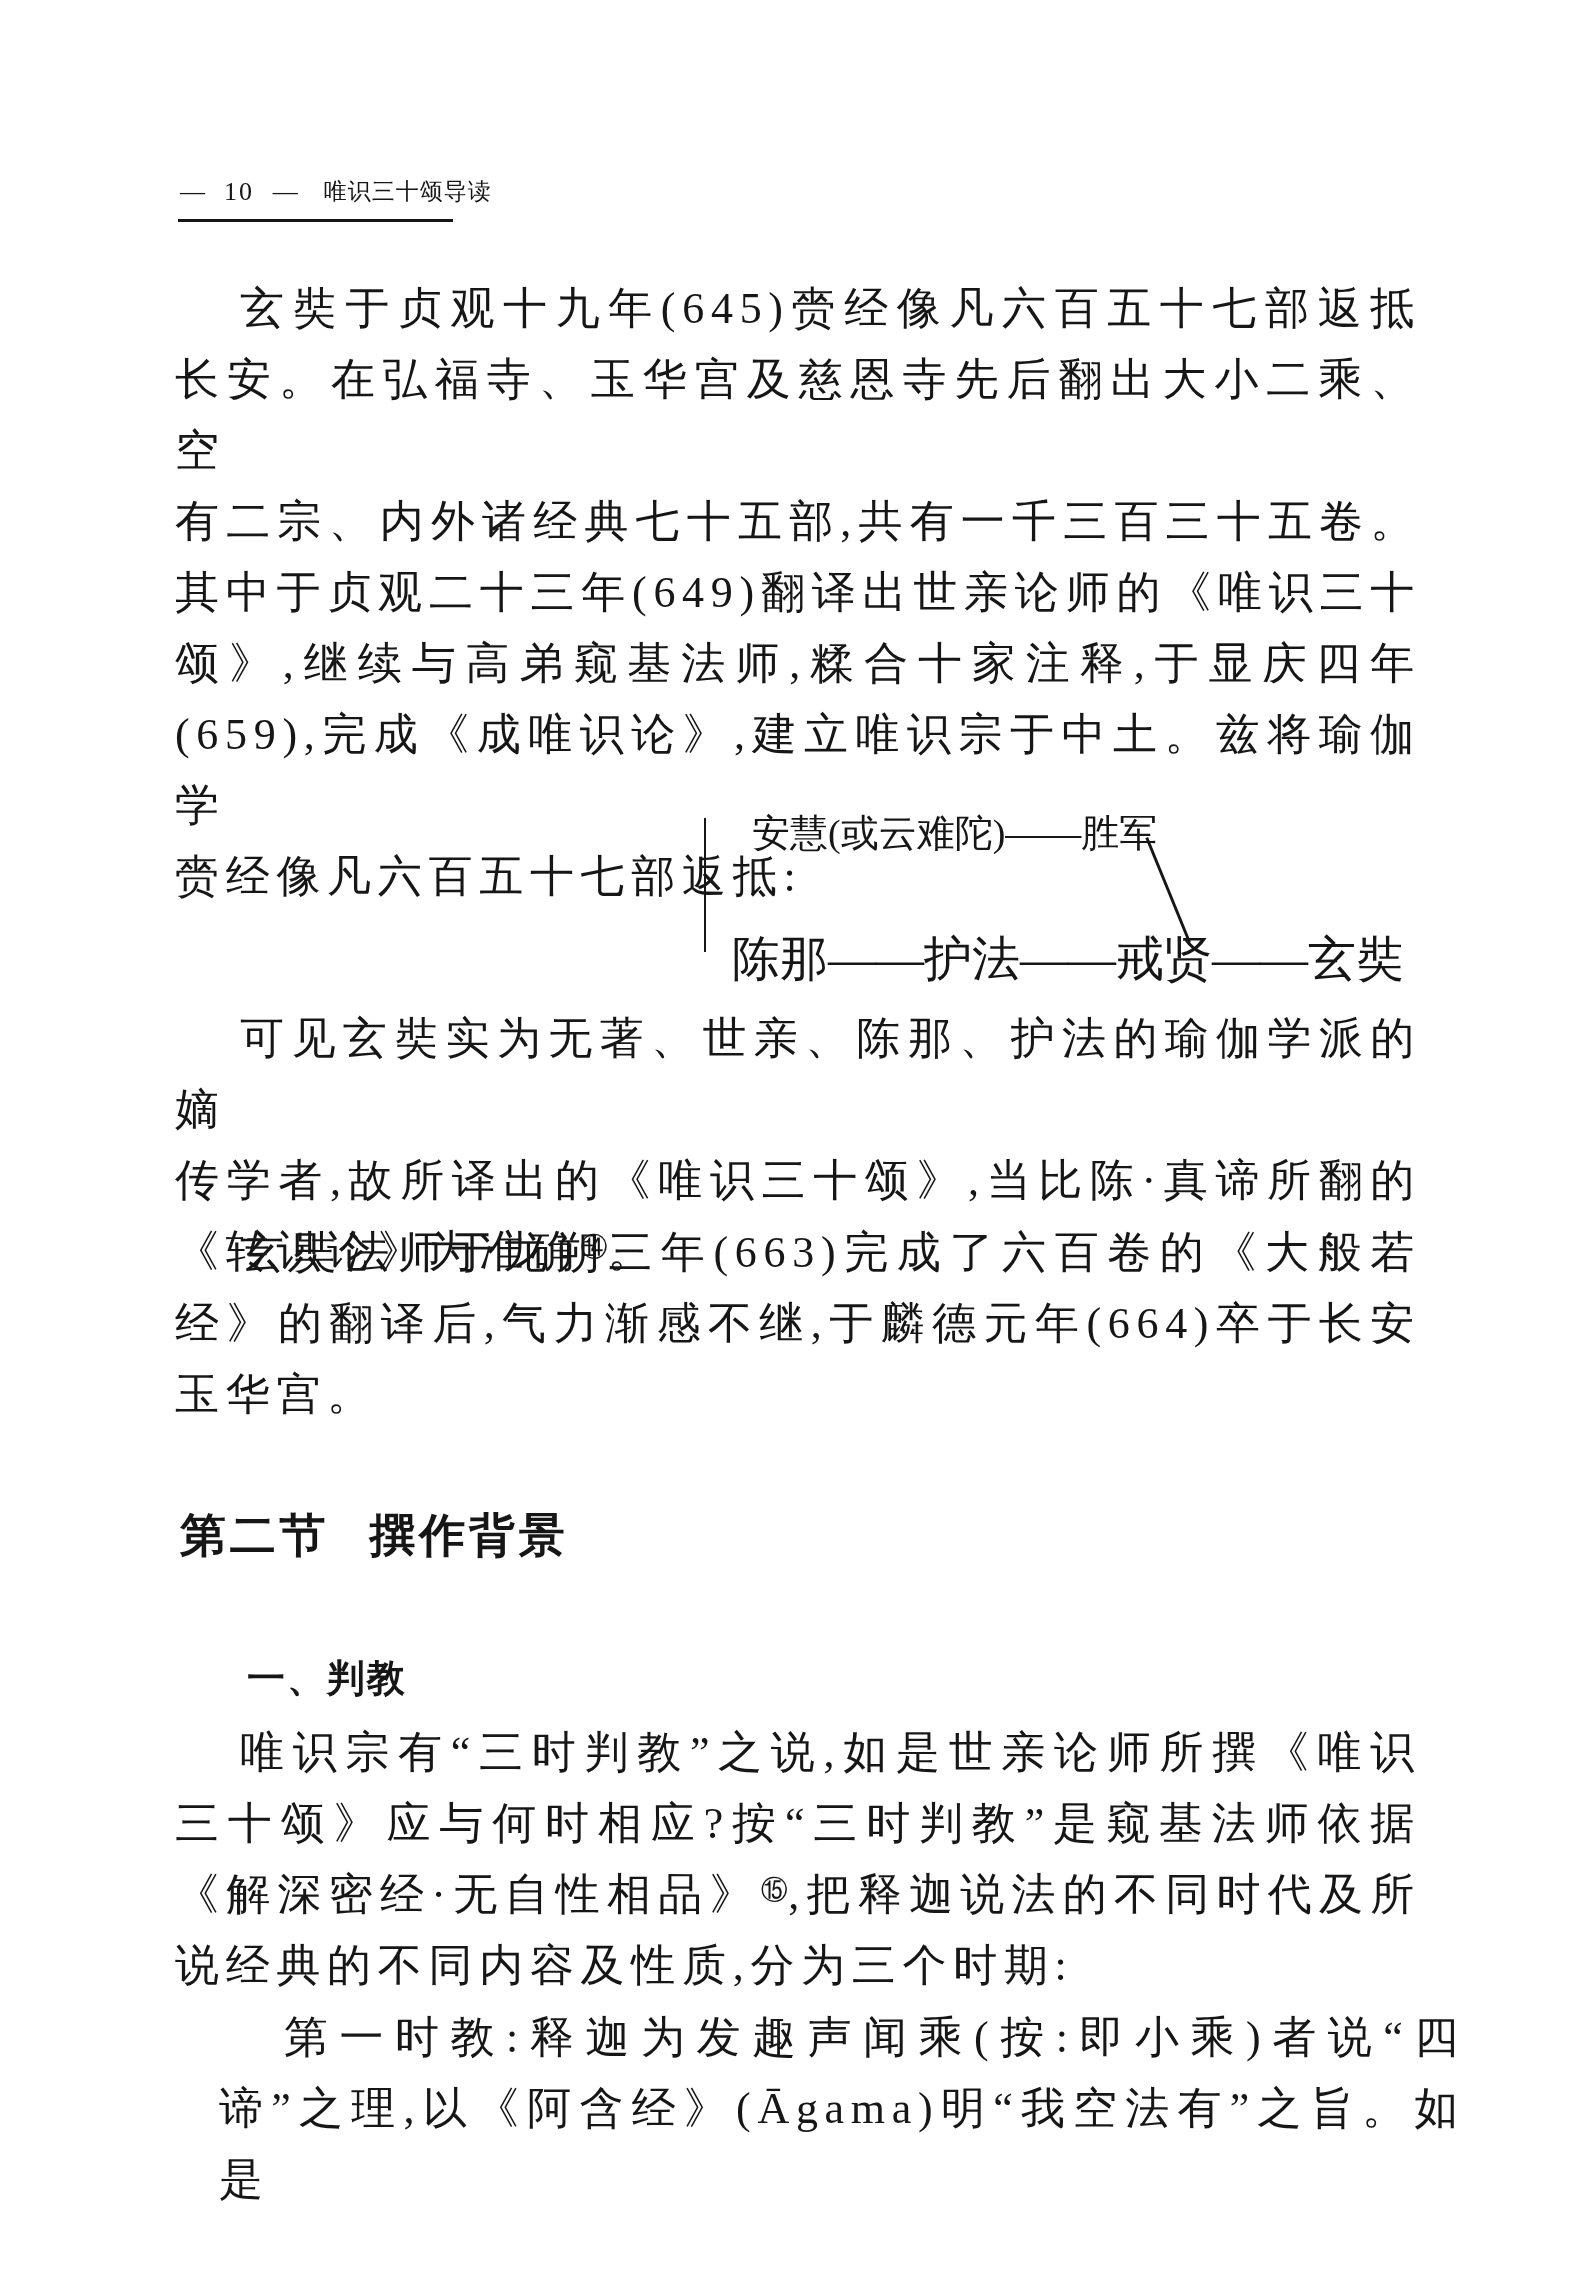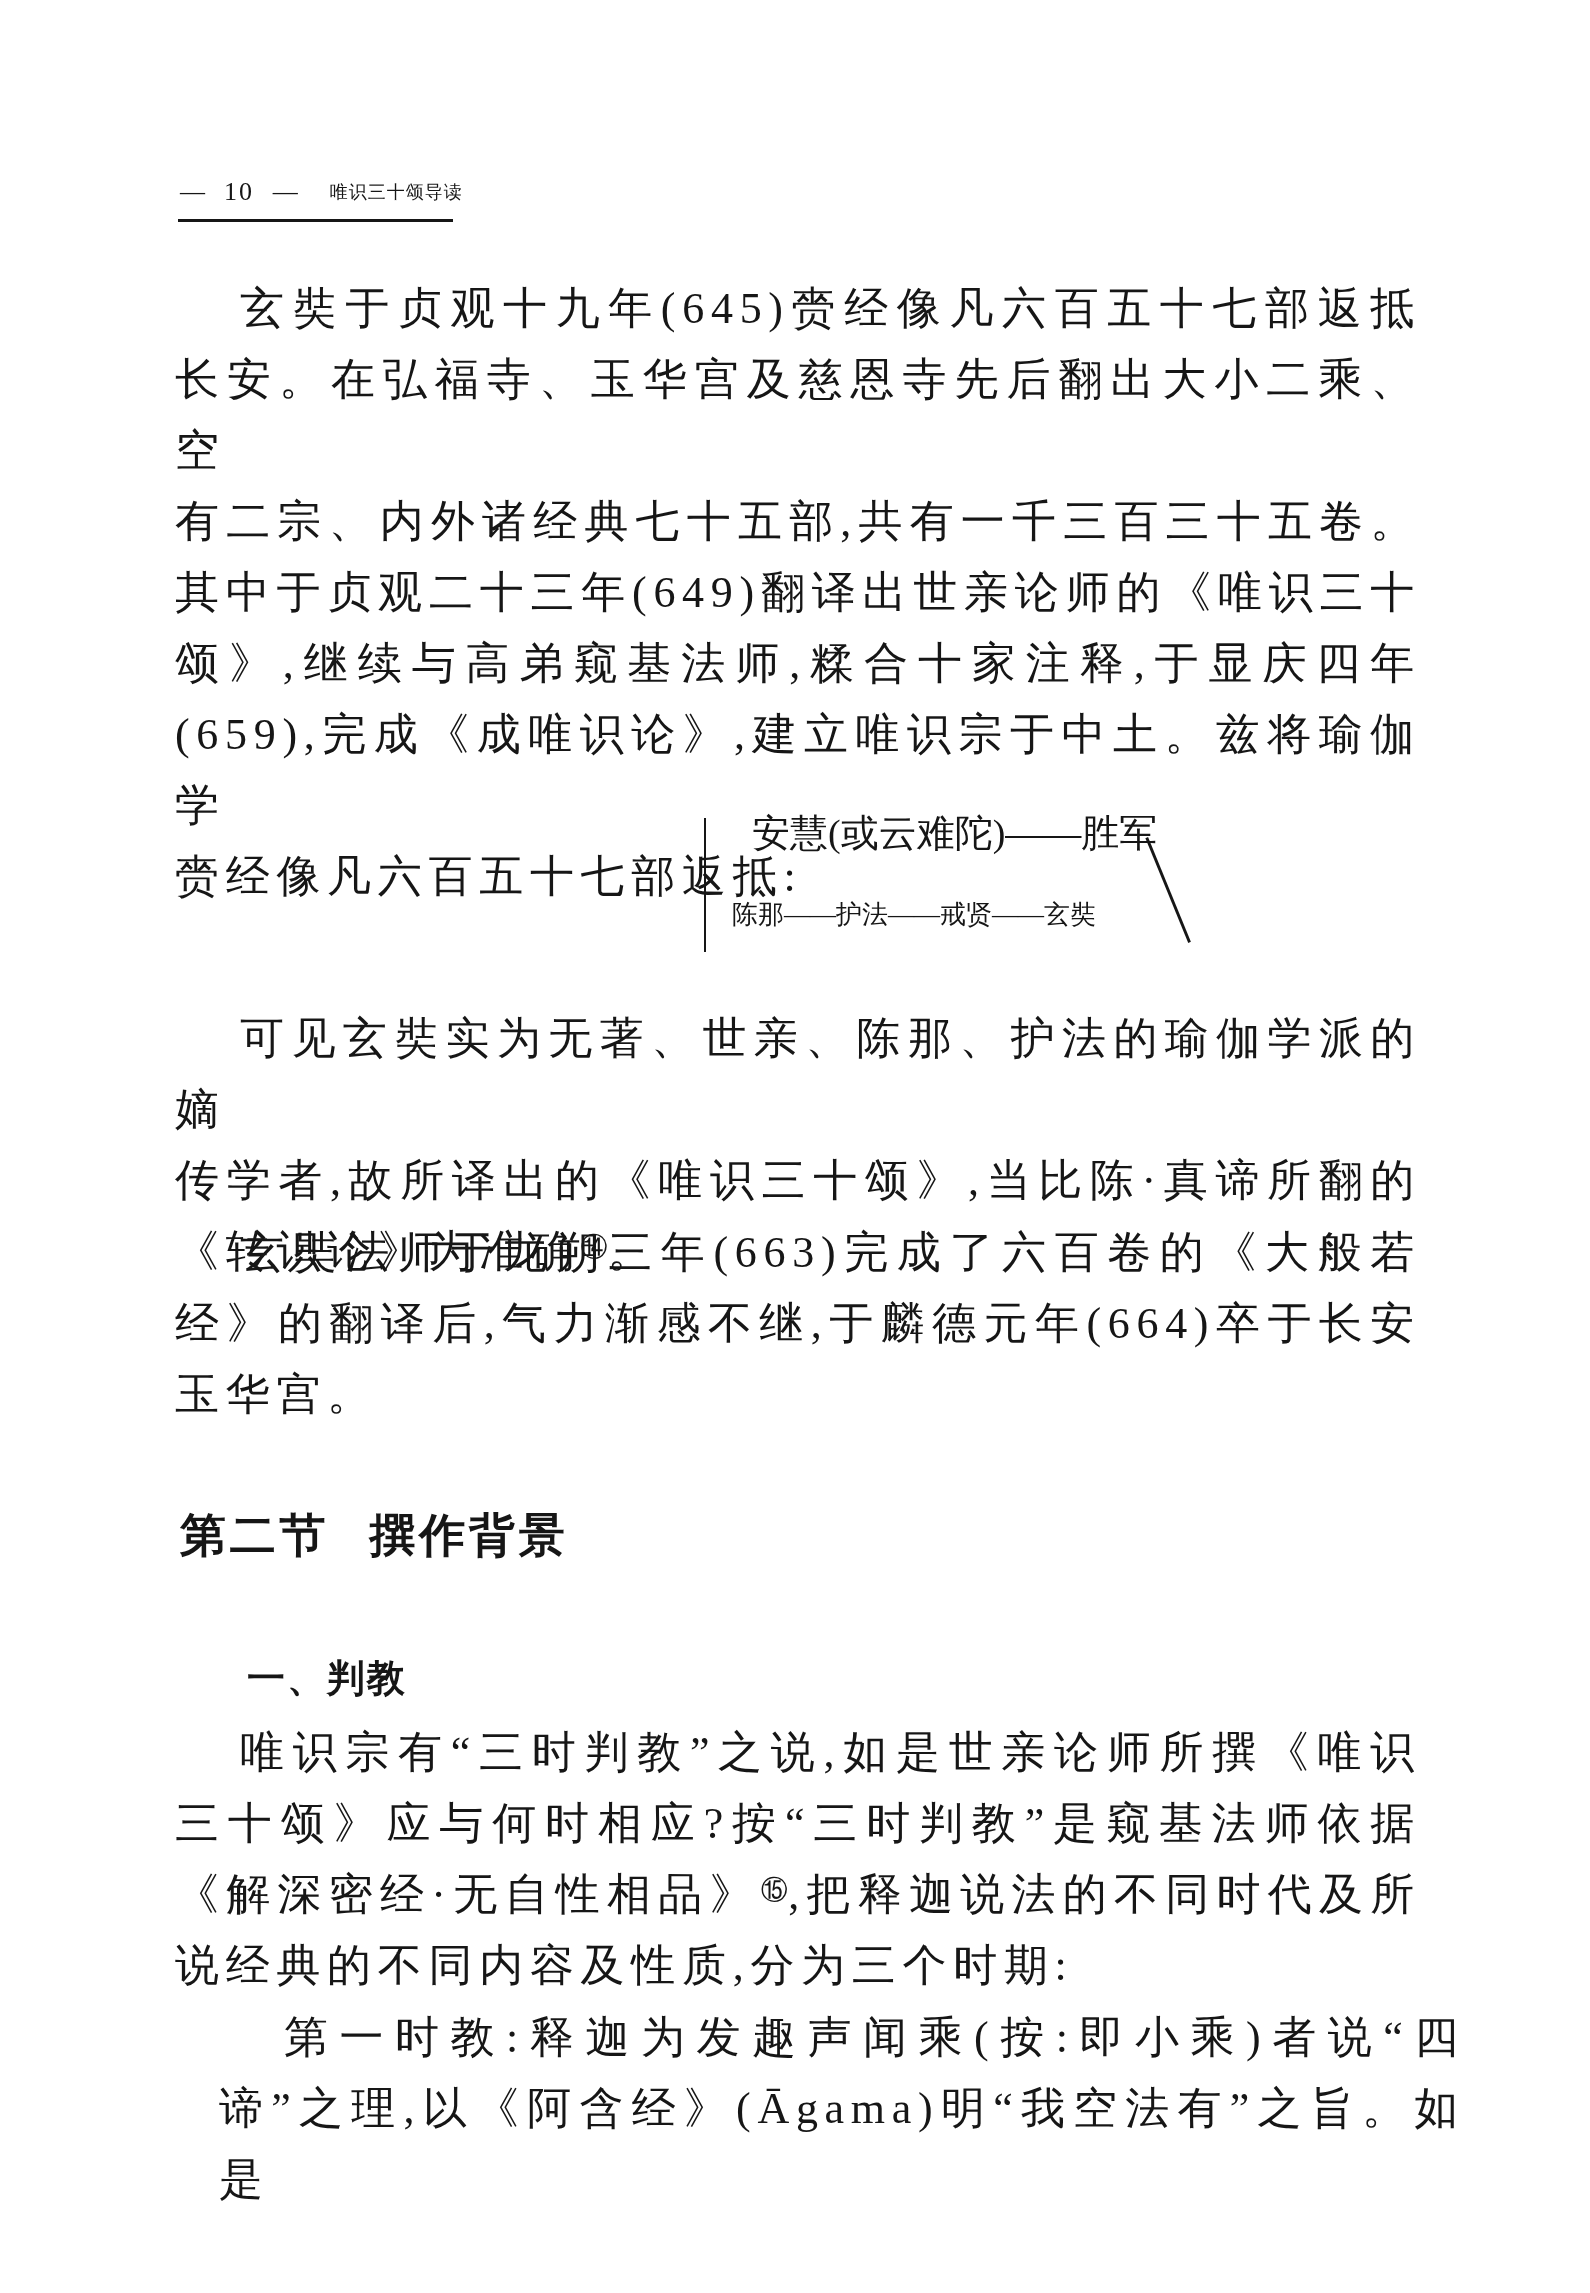--- a/index.html
+++ b/index.html
@@ -20,21 +20,21 @@
     left: 180px;
     top: 176px;
     display: flex;
     align-items: center;
     gap: 19px;
     font-size: 25px;
     line-height: 32.5px;
     white-space: nowrap;
   }
   .running-header .num { font-size: 26px; letter-spacing: 1.9px; text-align: right; }
-  .running-header .htitle { font-size: 18px; margin-left: 13px; letter-spacing: 1px; }
+  .running-header .htitle { font-size: 23px; margin-left: 7px; letter-spacing: 1px; }
   .header-rule {
     position: absolute;
     left: 178px;
     top: 219px;
     width: 275px;
     height: 2.9px;
     background: #161616;
   }
 
   
@@ -84,22 +84,22 @@
     left: 732px;
     top: 809px;
     font-size: 38px;
     line-height: 48px;
     white-space: nowrap;
     margin-left: 20px;
   }
   .dg-bottom {
     position: absolute;
     left: 732px;
-    top: 891px;
-    font-size: 26px;
+    top: 935px;
+    font-size: 48px;
     line-height: 48px;
     white-space: nowrap;
   }
   .dg-diag {
     position: absolute;
     left: 1118px;
     top: 830px;
     width: 86px;
     height: 119px;
   }

